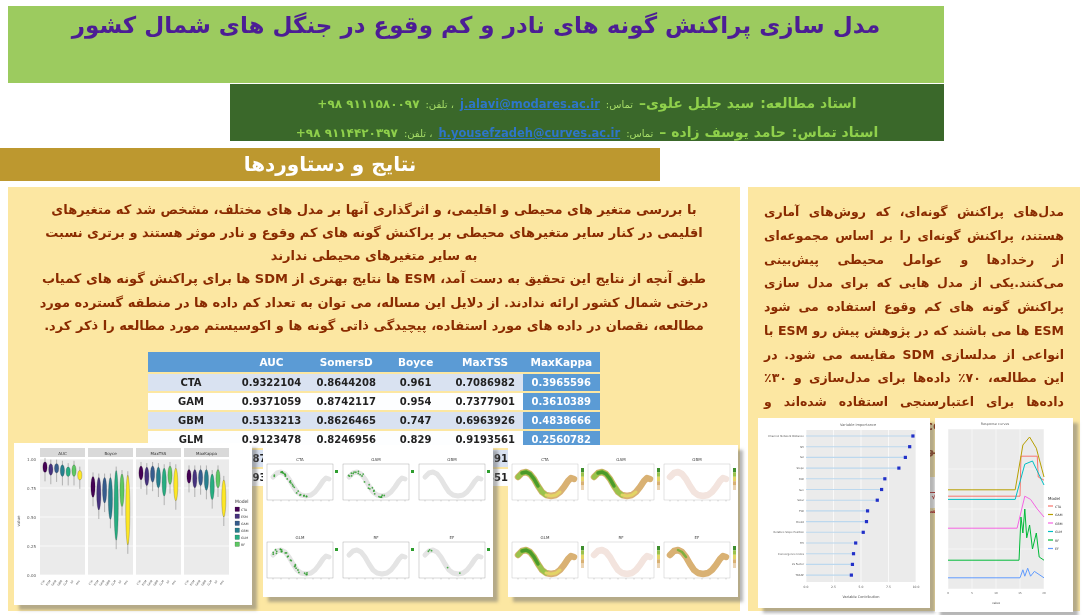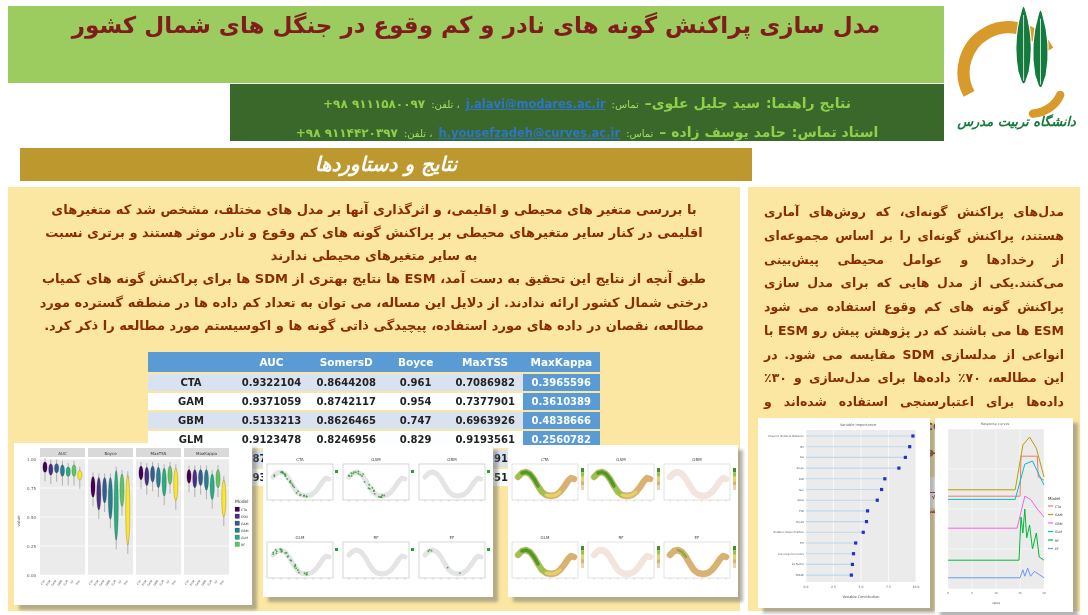--- a/index.html
+++ b/index.html
@@ -1,34 +1,34 @@
 <!DOCTYPE html>
 <html lang="fa"><head>
 <meta charset="utf-8">
 <style>
   html,body{margin:0;padding:0;background:#fff;}
   .poster{position:relative;width:1088px;height:615px;background:#ffffff;overflow:hidden;
           font-family:"DejaVu Sans",sans-serif;}
   
   .banner{position:absolute;left:8px;top:6px;width:936px;height:77px;background:#9CCB5F;}
-  .banner .title{margin-top:6px;text-align:center;font-size:23px;font-weight:bold;color:#7f1d1d;direction:rtl;}
+  .banner .title{margin-top:6px;text-align:center;font-size:23px;font-weight:bold;color:#4c1d95;direction:rtl;}
   .contact{position:absolute;left:230px;top:84px;width:714px;height:57px;background:#3A682A;
            display:flex;flex-direction:column;justify-content:center;gap:3px;}
   .cline{direction:rtl;display:flex;justify-content:center;align-items:baseline;gap:6px;
          color:#8FD04B;font-weight:bold;white-space:nowrap;}
   .cline .role{font-size:14px;}
   .cline .muted{font-size:10px;font-weight:normal;color:#A4DB66;}
   .cline a{color:#2E75C8;font-weight:bold;font-size:11.5px;text-decoration:underline;direction:ltr;unicode-bidi:embed;}
   .cline .phone{font-size:12px;direction:ltr;unicode-bidi:embed;margin-top:12px;}
   .logo-box{position:absolute;left:945px;top:0;width:143px;height:142px;background:#fff;text-align:center;}
   .logo-text{margin-top:-14px;font-size:13px;font-weight:bold;font-style:italic;color:#157A3D;direction:rtl;}
   
   .sec-h{position:absolute;height:33px;background:#BD982F;color:#ffffff;font-size:20px;font-weight:bold;
          text-align:center;line-height:33px;direction:rtl;}
-  #res-h{left:20px;top:148px;width:732px;font-style:italic;}
+  #res-h{left:0;top:148px;width:660px;}
   #met-h{left:748px;top:148px;width:332px;}
   
   .panel{position:absolute;top:187px;height:424px;background:#FCE7A2;}
   #res-p{left:8px;width:732px;}
   #met-p{left:748px;width:332px;}
   .results-text{padding:11px 30px 0;direction:rtl;text-align:center;color:#8A2B00;font-weight:bold;
                 font-size:13px;line-height:1.78;}
   .results-text p{margin:0;}
   .method-text{padding:13px 16px 0;direction:rtl;text-align:justify;color:#8A2B00;font-weight:bold;
                font-size:12.5px;line-height:1.9;}
@@ -64,52 +64,37 @@
 <body>
 
 <div class="poster">
 
   <div class="banner">
     <div class="title">مدل سازی پراکنش گونه های نادر و کم وقوع در جنگل های شمال کشور</div>
   </div>
 
   <div class="contact">
     <div class="cline">
-      <span class="role">نتایج راهنما:</span>
+      <span class="role">استاد مطالعه:</span>
       <span class="role">سید جلیل علوی–</span>
       <span class="muted">تماس:</span>
       <a href="#">j.alavi@modares.ac.ir</a>
       <span class="muted">، تلفن:</span>
       <span class="phone">+۹۸ ۹۱۱۱۵۸۰۰۹۷</span>
     </div>
     <div class="cline">
       <span class="role">استاد تماس:</span>
       <span class="role">حامد یوسف زاده –</span>
       <span class="muted">تماس:</span>
       <a href="#">h.yousefzadeh@curves.ac.ir</a>
       <span class="muted">، تلفن:</span>
       <span class="phone">+۹۸ ۹۱۱۴۴۲۰۳۹۷</span>
     </div>
   </div>
 
-  <div class="logo-box">
-    <svg viewBox="0 0 130 132" width="128" height="124">
-      <path d="M14 100 A47 47 0 0 1 98 54" fill="none" stroke="#D79A2B" stroke-width="13"></path>
-      <path d="M82 121 C96 119 106 112 111 101" fill="none" stroke="#D79A2B" stroke-width="9" stroke-linecap="round"></path>
-      <g>
-        <path d="M70 10 C64 30 62 54 66 76 L70 88 Q72 91 74 88 L78 76 C82 54 80 30 74 10 Q72 3 70 10 Z" fill="#157A3D" stroke="#FFFFFF" stroke-width="1.2"></path>
-        <path d="M72 16 L72 86" stroke="#FFFFFF" stroke-width="0.8"></path>
-      </g>
-      <g transform="translate(18,4)">
-        <path d="M70 10 C64 30 62 54 66 76 L70 88 Q72 91 74 88 L78 76 C82 54 80 30 74 10 Q72 3 70 10 Z" fill="#157A3D" stroke="#FFFFFF" stroke-width="1.2"></path>
-        <path d="M72 16 L72 86" stroke="#FFFFFF" stroke-width="0.8"></path>
-      </g>
-    </svg>
-    <div class="logo-text">دانشگاه تربیت مدرس</div>
-  </div>
 
   <div class="sec-h" id="res-h">نتایج و دستاوردها</div>
 
   <div class="panel" id="res-p">
     <div class="results-text">
       <p>با بررسی متغیر های محیطی و اقلیمی، و اثرگذاری آنها بر مدل های مختلف، مشخص شد که متغیرهای اقلیمی در کنار سایر متغیرهای محیطی بر پراکنش گونه های کم وقوع و نادر موثر هستند و برتری نسبت به سایر متغیرهای محیطی ندارند</p>
       <p>طبق آنچه از نتایج این تحقیق به دست آمد،  ESM ها نتایج بهتری از  SDM ها برای پراکنش گونه های کمیاب درختی شمال کشور ارائه ندادند. از دلایل این مساله، می توان به تعداد کم داده ها در منطقه گسترده مورد مطالعه، نقصان در داده های مورد استفاده، پیچیدگی ذاتی گونه ها و اکوسیستم مورد مطالعه را ذکر کرد.</p>
     </div>
 
     <table class="rtable">

